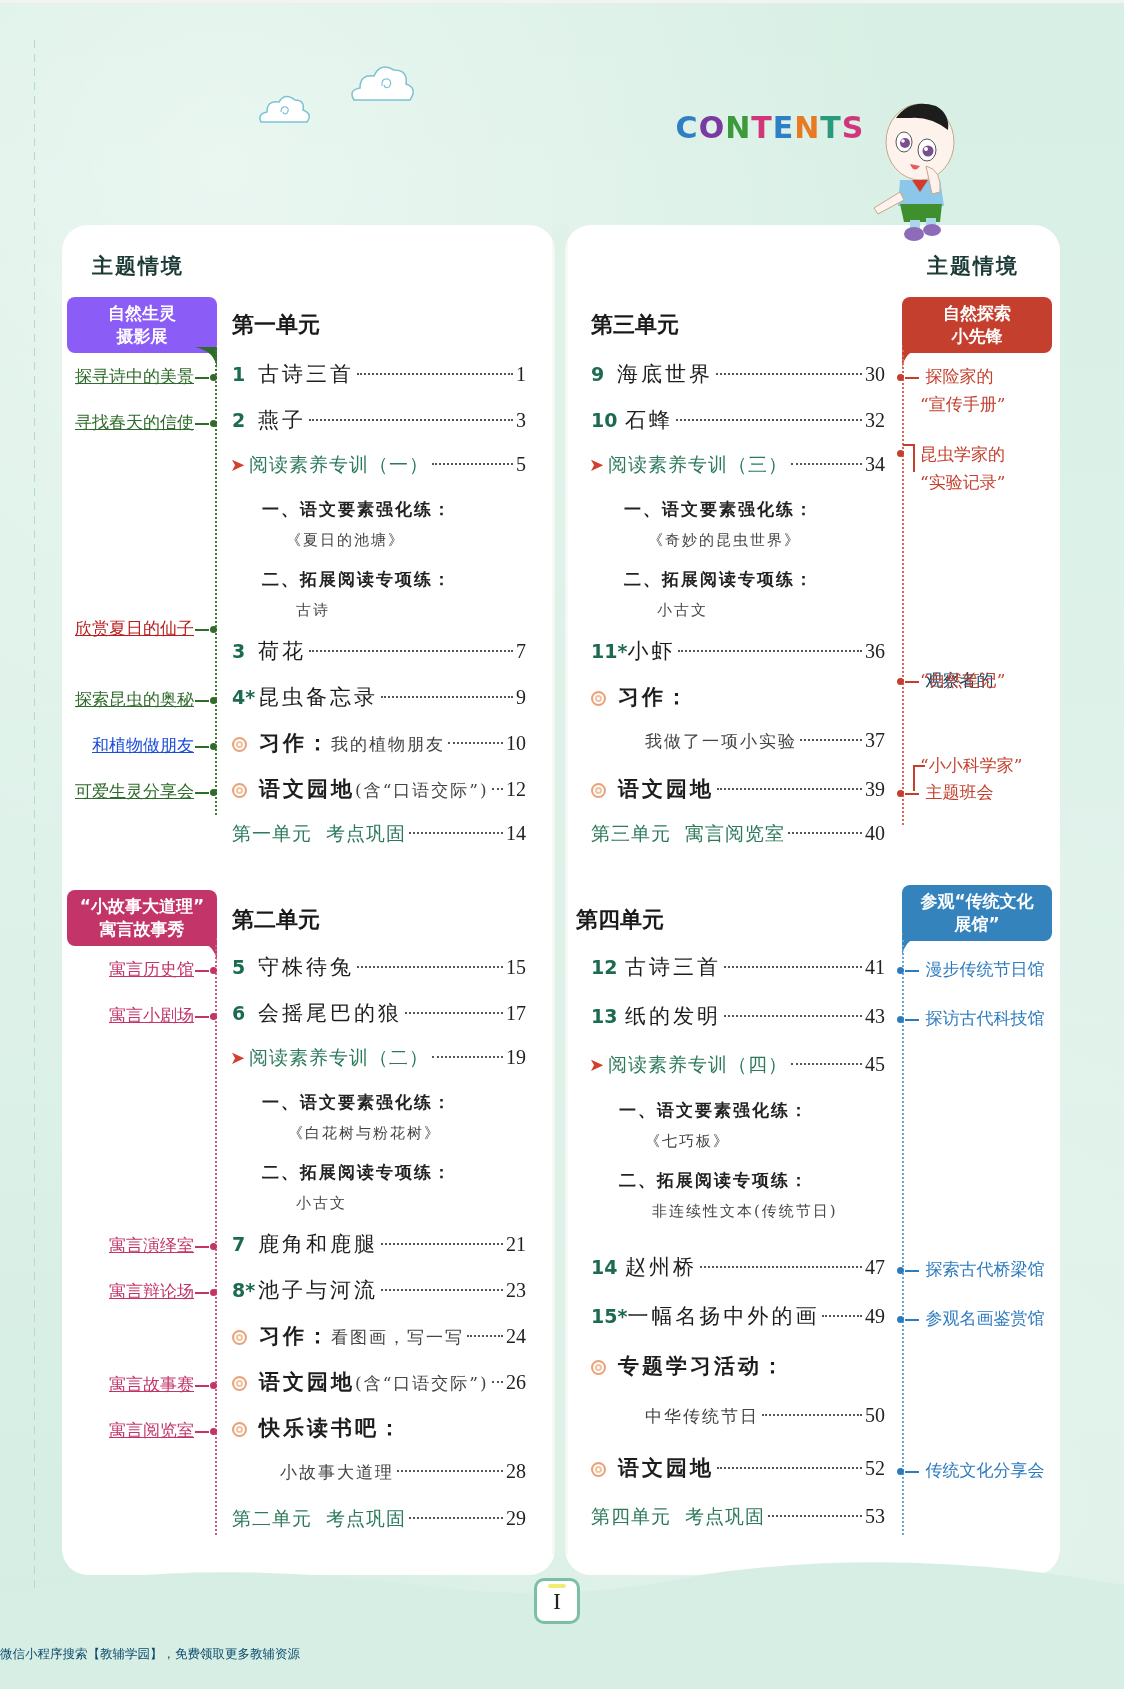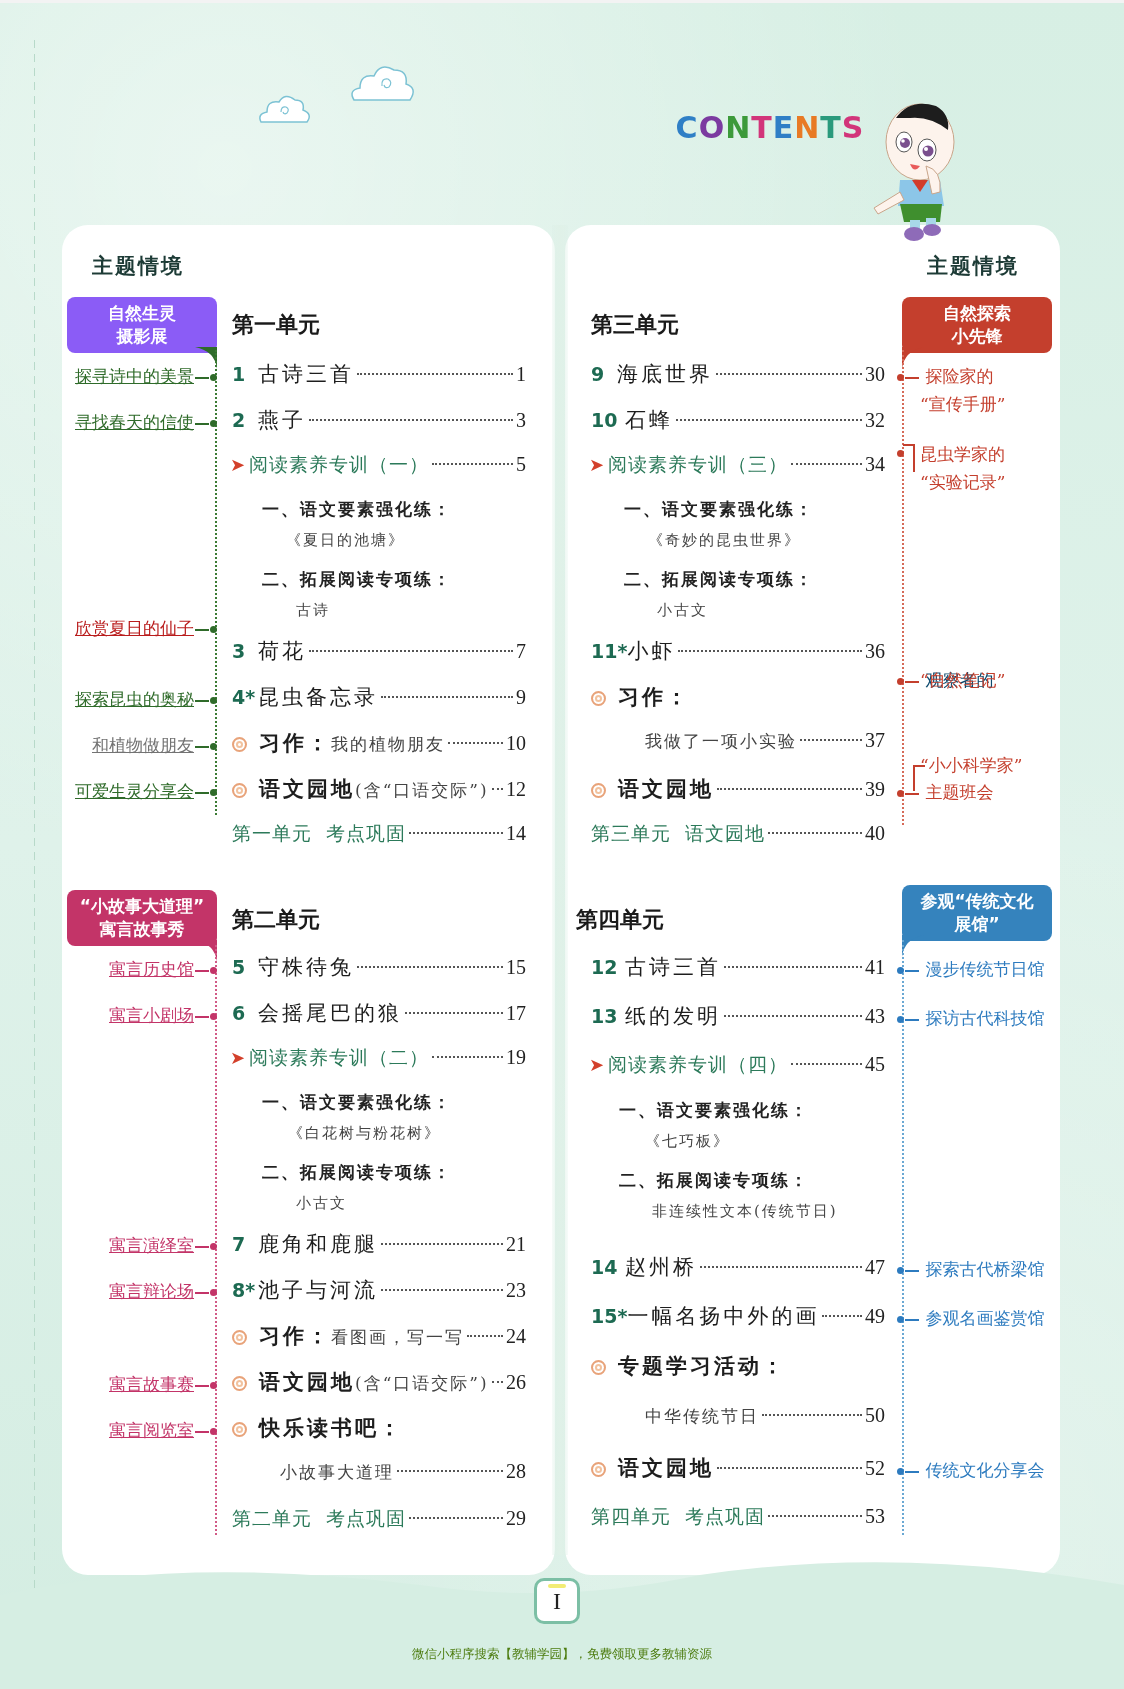--- a/index.html
+++ b/index.html
@@ -121,22 +121,22 @@
   }
   .page-badge-inner {
     width: 100%; height: 100%; background: #fff; border-radius: 7px; text-align: center;
     font-family: "Liberation Serif", "DejaVu Serif", serif; font-size: 24px; line-height: 40px; color: #222;
     position: relative;
   }
   .page-badge-inner::before {
     content: ""; position: absolute; left: 11px; top: 3px; width: 18px; height: 4px; background: #f2ec74; border-radius: 2px;
   }
   .footer-note {
-    position: absolute; left: 0; top: 1646px; width: 1124px; text-align: center;
-    font-family: Liberation Serif, serif; font-size: 12.5px; color: #4d7c0f;
+    position: absolute; left: 0; top: 1646px; width: 1124px; 
+    font-family: Liberation Serif, serif; font-size: 12.5px; color: #0c4a6e;
   }
 </style>
 </head>
 <body>
 
 <div class="page-edge"></div>
 <div class="left-margin-line"></div>
 
 <svg class="cloud" style="left:255px;top:92px" width="60" height="40" viewBox="0 0 60 40">
   <path d="M6 30 Q2 22 12 20 Q12 8 24 10 Q30 0 40 8 Q50 8 48 18 Q58 22 52 30 Z" fill="#fff" stroke="#7cc2d4" stroke-width="1.5"></path>
@@ -186,21 +186,21 @@
       <path d="M0 0 L22 0 L22 22 Q20 4 0 0Z" fill="#2f6b2a"></path>
     </svg>
 </div>
 <div class="vline" style="left:215px;top:350px;height:465px;border-color:#3a7a33"></div>
 <div class="unit-title" style="left:232px;top:310px">第一单元</div>
 
 <div class="topic topic-left" style="right:907px;top:364px;color:#2f6b2a"><span>探寻诗中的美景</span><span class="dash" style="background:#2f6b2a"></span><span class="dot" style="background:#2f6b2a"></span></div>
 <div class="topic topic-left" style="right:907px;top:410px;color:#2f6b2a"><span>寻找春天的信使</span><span class="dash" style="background:#2f6b2a"></span><span class="dot" style="background:#2f6b2a"></span></div>
 <div class="topic topic-left" style="right:907px;top:616px;color:#b91c1c"><span>欣赏夏日的仙子</span><span class="dash" style="background:#2f6b2a"></span><span class="dot" style="background:#2f6b2a"></span></div>
 <div class="topic topic-left" style="right:907px;top:687px;color:#2f6b2a"><span>探索昆虫的奥秘</span><span class="dash" style="background:#2f6b2a"></span><span class="dot" style="background:#2f6b2a"></span></div>
-<div class="topic topic-left" style="right:907px;top:733px;color:#737373"><span>和植物做朋友</span><span class="dash" style="background:#2f6b2a"></span><span class="dot" style="background:#2f6b2a"></span></div>
+<div class="topic topic-left" style="right:907px;top:733px;color:#1d4ed8"><span>和植物做朋友</span><span class="dash" style="background:#2f6b2a"></span><span class="dot" style="background:#2f6b2a"></span></div>
 <div class="topic topic-left" style="right:907px;top:779px;color:#2f6b2a"><span>可爱生灵分享会</span><span class="dash" style="background:#2f6b2a"></span><span class="dot" style="background:#2f6b2a"></span></div>
 
 <div class="entry" style="left:232px;top:360px;width:294px">
     <span class="num">1</span>
     <span class="name">古诗三首</span>
     <span class="leader"></span>
     <span class="page">1</span>
   </div>
 <div class="entry" style="left:232px;top:406px;width:294px">
     <span class="num">2</span>
@@ -309,21 +309,21 @@
     <span class="leader"></span>
     <span class="page">37</span>
   </div>
 <div class="entry" style="left:591px;top:775px;width:294px">
     <span class="ring"></span>
     <span class="name bold">语文园地</span>
     <span class="leader"></span>
     <span class="page">39</span>
   </div>
 <div class="entry" style="left:591px;top:821px;width:294px">
-    <span class="green" style="white-space:pre">第三单元  语文园地</span>
+    <span class="green" style="white-space:pre">第三单元  寓言阅览室</span>
     <span class="leader"></span>
     <span class="page">40</span>
   </div>
 
 <div class="tag tag-left tag-pink" style="left:67px;top:890px">
   <div>“小故事大道理”</div>
   <div>寓言故事秀</div>
   <svg class="tail" viewBox="0 0 22 22">
       <path d="M0 0 L22 0 L22 22 Q20 4 0 0Z" fill="#c33468"></path>
     </svg>

